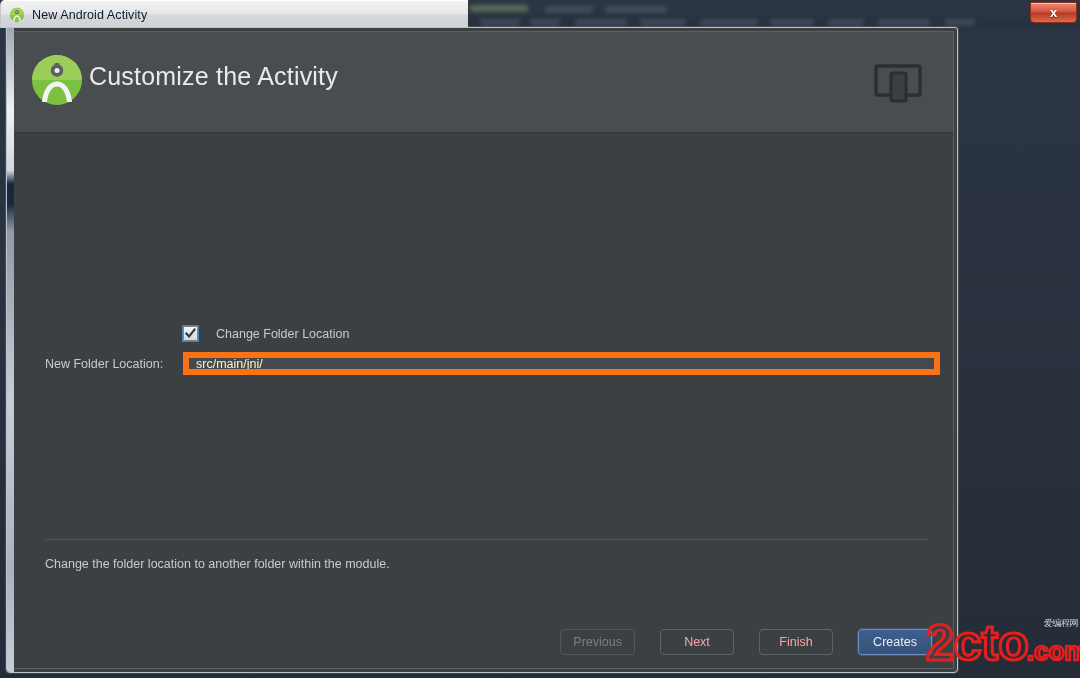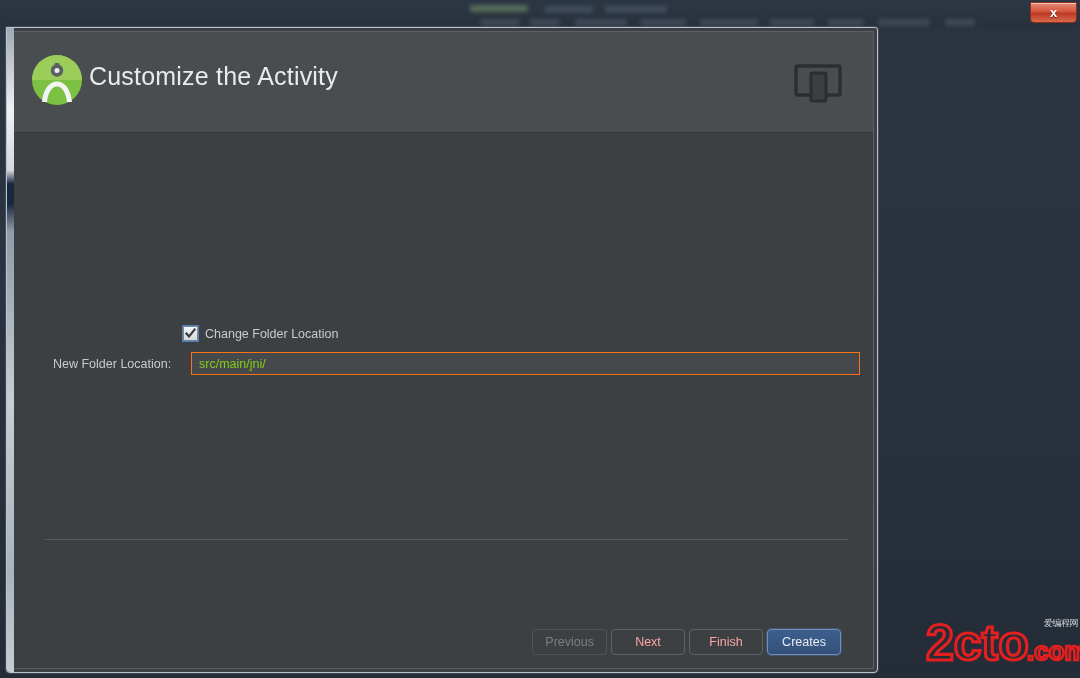--- a/index.html
+++ b/index.html
@@ -98,21 +98,21 @@
     font-family: "Liberation Sans", sans-serif;
     text-shadow: 0 1px 1px rgba(0,0,0,0.55);
     line-height: 1;
   }
 
   
   .dialog-frame {
     position: absolute;
     left: 6px;
     top: 27px;
-    width: 872px;
+    width: 952px;
     height: 646px;
     box-sizing: border-box;
     border: 1px solid #b9c2cc;
     border-radius: 0 3px 4px 4px;
     background: #3c4043;
     box-shadow: 0 0 0 1px rgba(255,255,255,0.12);
     overflow: hidden;
     padding-left: 8px;
   }
   .dialog-inner {
@@ -198,47 +198,46 @@
     box-sizing: border-box;
     position: relative;
     cursor: pointer;
     flex: 0 0 auto;
   }
   .checkbox svg {
     position: absolute;
     left: 1px; top: 1px;
   }
   .check-label {
-    margin-left: 7px;
+    margin-left: 18px;
     font-size: 12.5px;
     color: #c7cbcf;
     white-space: nowrap;
   }
   .row-field {
     position: absolute;
     left: 34px;
     top: 218px;
     right: 13px;
     display: flex;
     align-items: center;
-    margin-left: 8px;
   }
   .field-label {
     font-size: 12.5px;
     color: #c7cbcf;
     width: 138px;
     flex: 0 0 auto;
   }
   .text-input {
     flex: 1 1 auto;
     height: 23px;
     background: #45494c;
-    border: 1px solid #f97316;
-    box-sizing: border-box;
-    color: #84cc16;
+    border: 6px solid #f97316;
+    box-sizing: border-box;
+    color: #fef9c3;
     font-size: 12.5px;
     font-family: "Liberation Sans", sans-serif;
     padding: 0 7px;
     outline: none;
   }
   .separator {
     position: absolute;
     left: 34px;
     right: 25px;
     top: 405px;
@@ -249,25 +248,25 @@
     position: absolute;
     left: 34px;
     top: 423px;
     font-size: 12.5px;
     color: #c7cbcf;
   }
 
   
   .button-bar {
     position: absolute;
-    right: 32px;
+    right: 21px;
     bottom: 13px;
     display: flex;
     align-items: center;
-    gap: 4px;
+    gap: 25px;
   }
   .btn {
     min-width: 74px;
     height: 26px;
     padding: 0 12px;
     border-radius: 4px;
     border: 1px solid #5d6369;
     background: transparent;
     color: #fca5a5;
     font-size: 12.5px;
@@ -325,20 +324,32 @@
     <div class="backdrop-ghost" style="left:640px; top:19px; width:46px;"></div>
     <div class="backdrop-ghost" style="left:700px; top:19px; width:58px;"></div>
     <div class="backdrop-ghost" style="left:770px; top:19px; width:44px;"></div>
     <div class="backdrop-ghost" style="left:828px; top:19px; width:36px;"></div>
     <div class="backdrop-ghost" style="left:878px; top:19px; width:52px;"></div>
     <div class="backdrop-ghost" style="left:945px; top:19px; width:30px;"></div>
   </div>
 
   <div class="window">
 
+    <div class="titlebar">
+      <span class="titlebar-icon">
+        <svg width="16" height="16" viewBox="0 0 16 16">
+          <circle cx="8" cy="8" r="7.2" fill="#8cc63e"></circle>
+          <path d="M8 0.8 A7.2 7.2 0 0 1 15.2 8 L0.8 8 A7.2 7.2 0 0 1 8 0.8 Z" fill="#a4d154"></path>
+          <circle cx="8" cy="5.2" r="1.9" fill="#5b5f62"></circle>
+          <circle cx="8" cy="5.2" r="0.75" fill="#eceff1"></circle>
+          <path d="M4 14.4 C4.4 10.6 6 8.3 8 8.3 C10 8.3 11.6 10.6 12 14.4 L10.6 14.4 C10.2 11.4 9.2 9.8 8 9.8 C6.8 9.8 5.8 11.4 5.4 14.4 Z" fill="#f4f6f7"></path>
+        </svg>
+      </span>
+      <span class="titlebar-text">New Android Activity</span>
+    </div>
 
     <div class="close-btn">
       <span>x</span>
     </div>
 
     <div class="dialog-frame">
       <div class="dialog-inner">
 
         <div class="header">
           <span class="header-logo">
@@ -372,20 +383,21 @@
             <span class="check-label">Change Folder Location</span>
           </div>
 
           <div class="row-field">
             <span class="field-label">New Folder Location:</span>
             <input class="text-input" type="text" value="src/main/jni/" style="">
           </div>
 
           <div class="separator"></div>
 
+          <div class="hint-line">Change the folder location to another folder within the module.</div>
 
           <div class="button-bar">
             <button class="btn disabled">Previous</button>
             <button class="btn">Next</button>
             <button class="btn">Finish</button>
             <button class="btn primary">Creates</button>
           </div>
 
         </div>
       </div>

